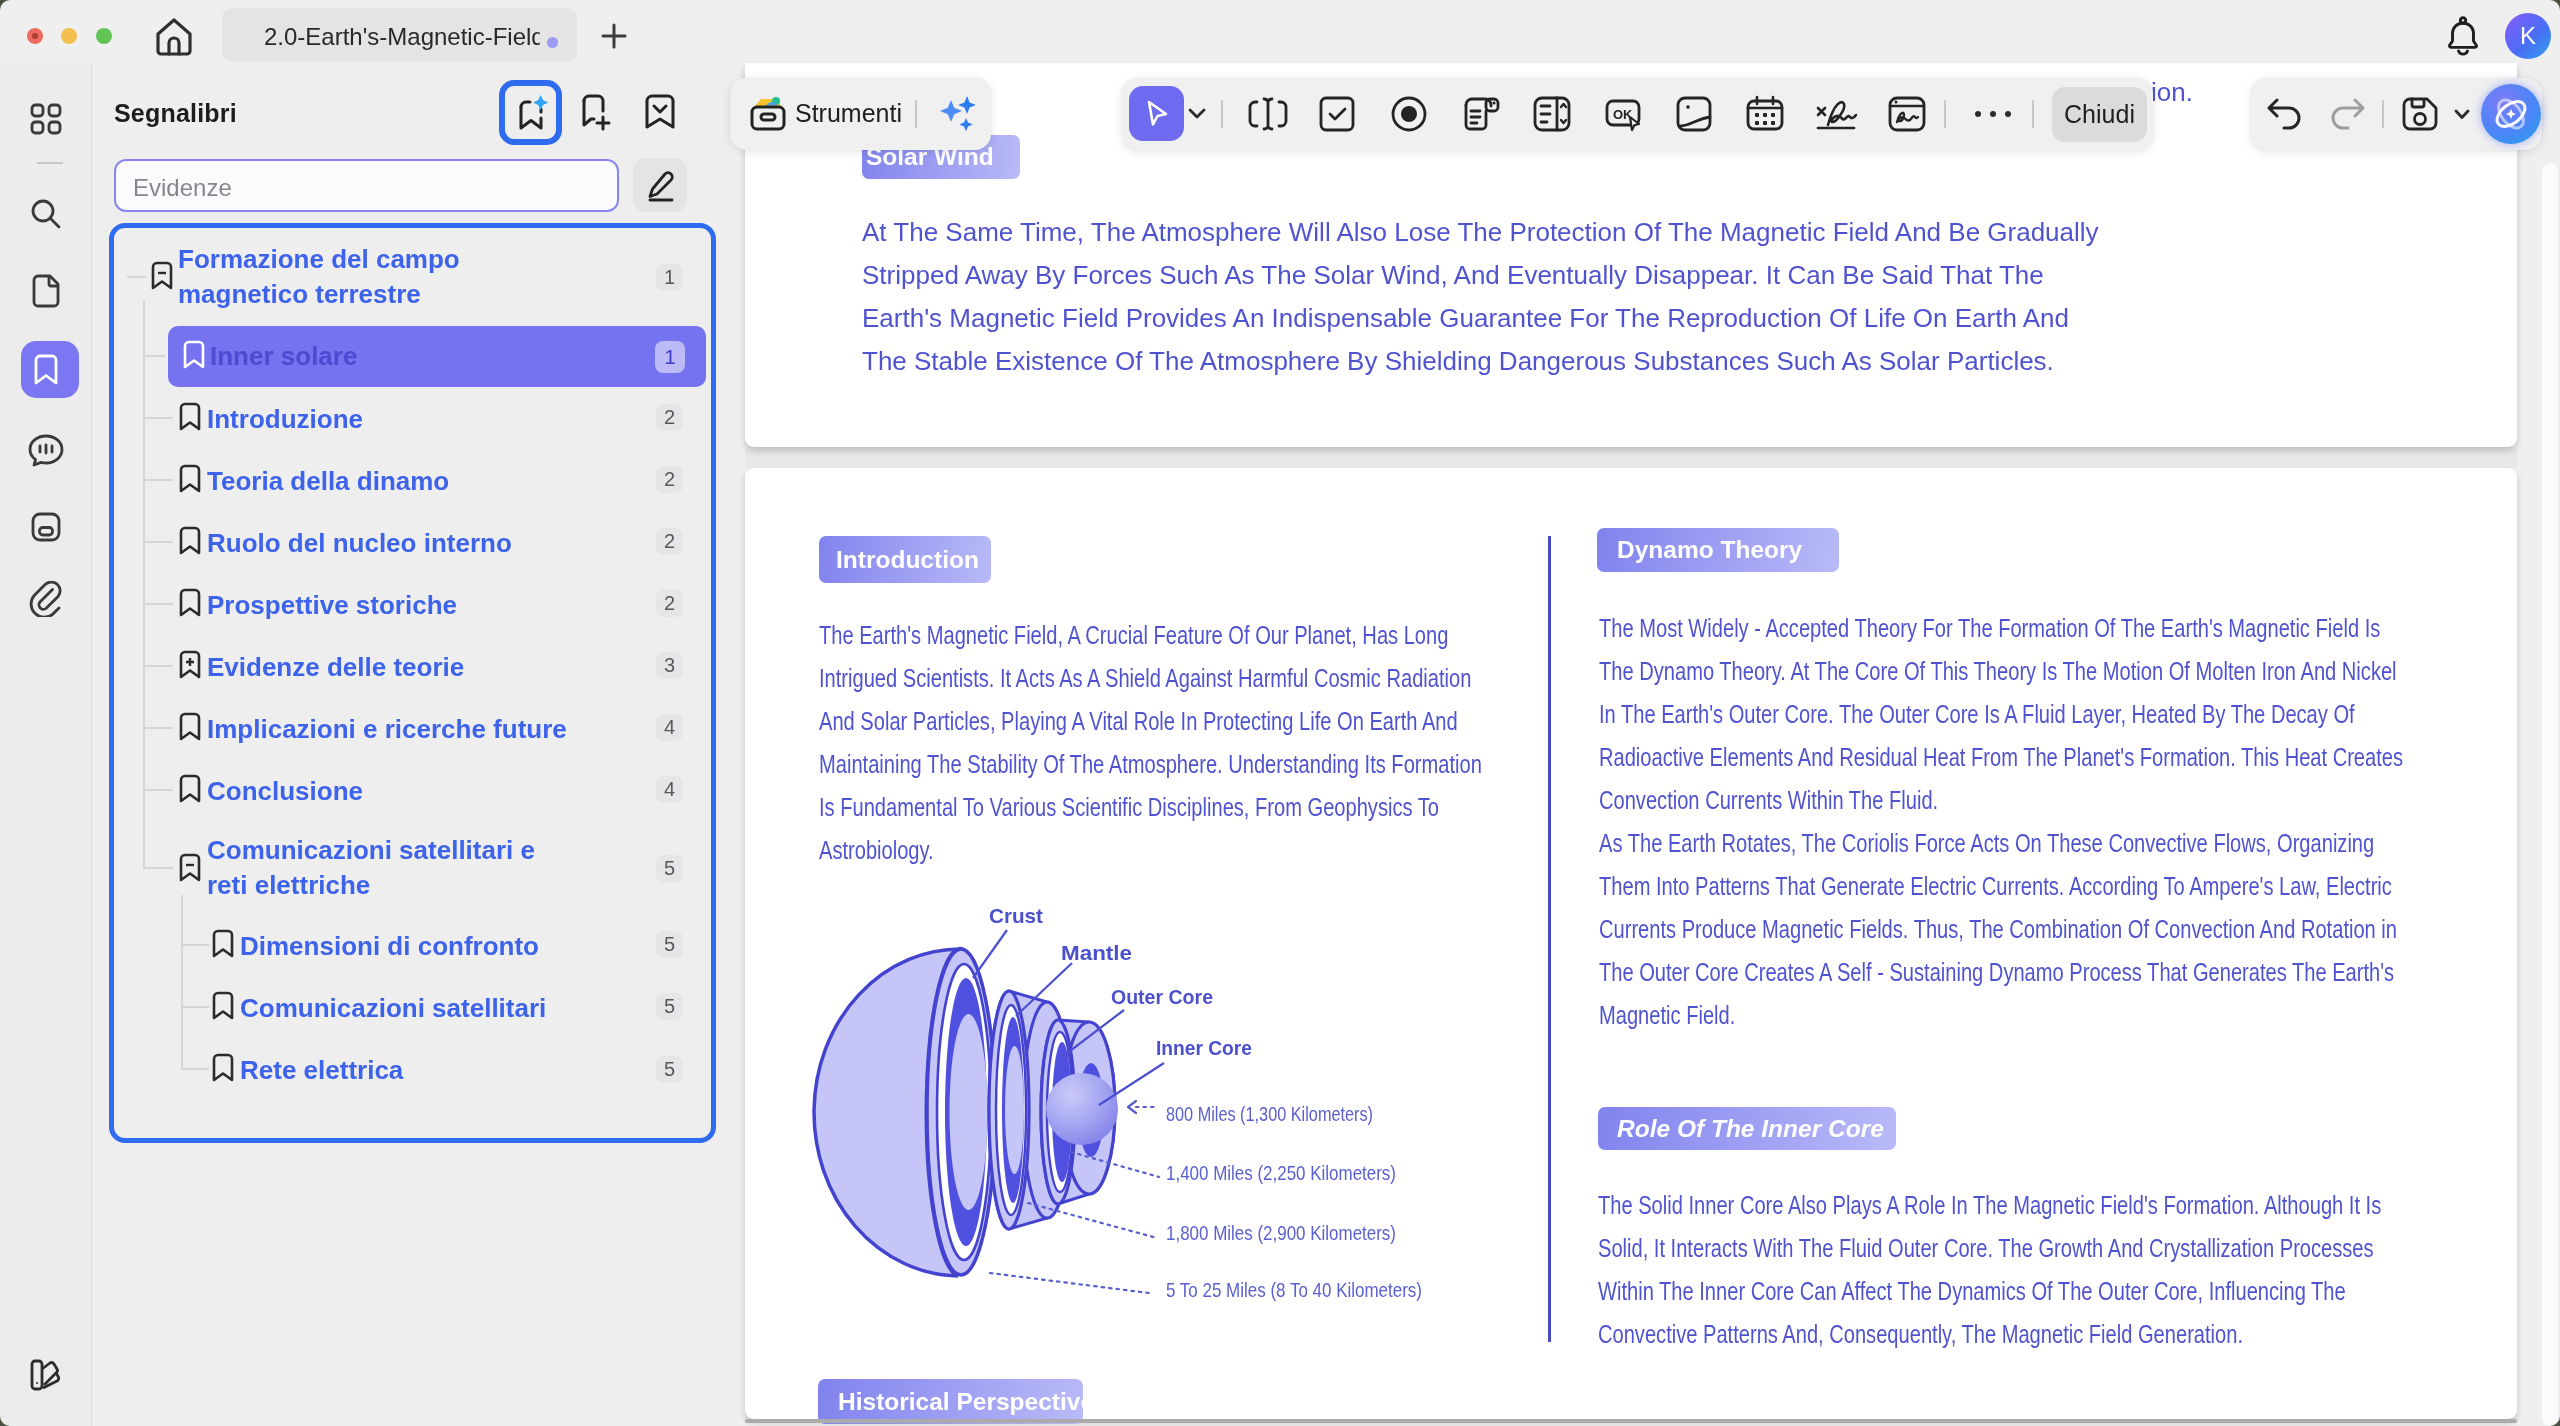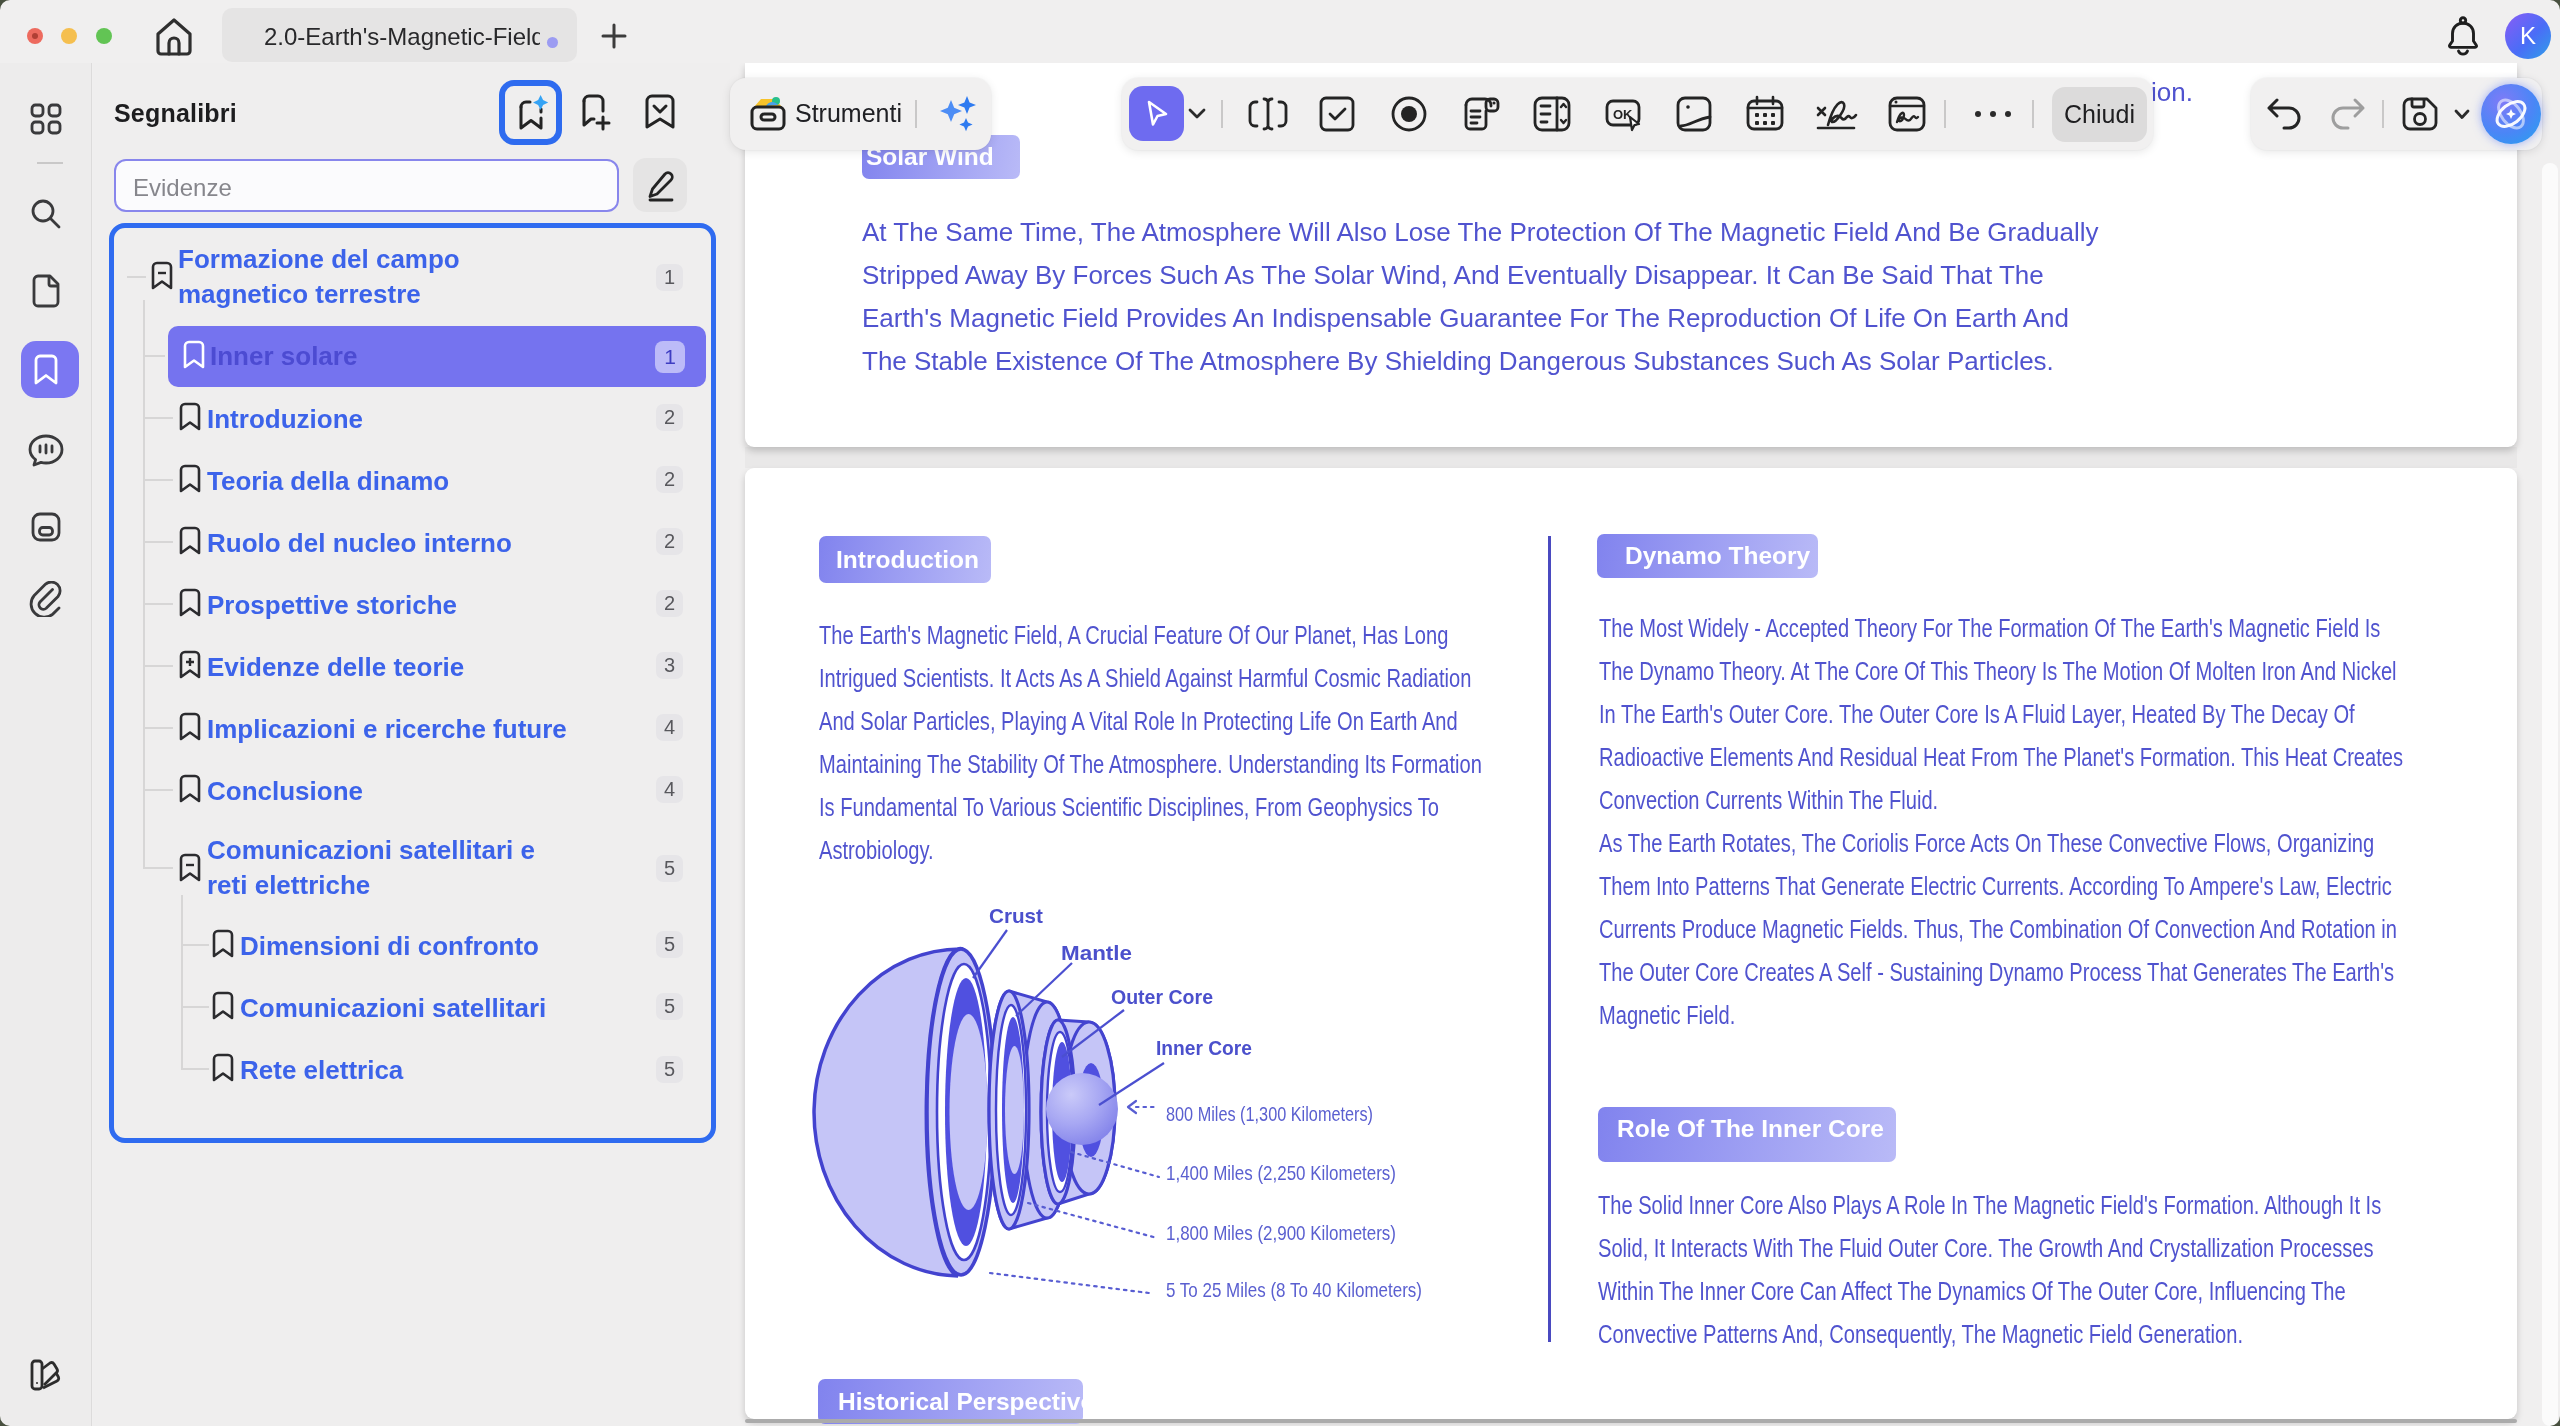--- a/index.html
+++ b/index.html
@@ -315,23 +315,23 @@
       </g>
       <g font-family="Liberation Sans" font-size="21" fill="#5a5fd0">
         <text x="1166" y="1121" textLength="207" lengthAdjust="spacingAndGlyphs">800 Miles (1,300 Kilometers)</text>
         <text x="1166" y="1180" textLength="230" lengthAdjust="spacingAndGlyphs">1,400 Miles (2,250 Kilometers)</text>
         <text x="1166" y="1240" textLength="230" lengthAdjust="spacingAndGlyphs">1,800 Miles (2,900 Kilometers)</text>
         <text x="1166" y="1297" textLength="256" lengthAdjust="spacingAndGlyphs">5 To 25 Miles (8 To 40 Kilometers)</text>
       </g>
     </svg>
     <div class="hbadge" style="left:73px; top:911px; width:265px; height:45px; font-size:24.5px; line-height:45px; padding-left:20px;">Historical Perspectives</div>
     <div id="divider"></div>
-    <div class="hbadge" style="left:852px; top:66px; width:221px; height:44px; font-size:24.5px; line-height:44px; padding-left:28px;">Dynamo Theory</div>
+    <div class="hbadge" style="left:852px; top:60px; width:242px; height:44px; font-size:24.5px; line-height:44px; padding-left:20px;">Dynamo Theory</div>
     <div class="doc cond" style="left:854px; top:139px;">The Most Widely - Accepted Theory For The Formation Of The Earth's Magnetic Field Is<br>The Dynamo Theory. At The Core Of This Theory Is The Motion Of Molten Iron And Nickel<br>In The Earth's Outer Core. The Outer Core Is A Fluid Layer, Heated By The Decay Of<br>Radioactive Elements And Residual Heat From The Planet's Formation. This Heat Creates<br>Convection Currents Within The Fluid.<br>As The Earth Rotates, The Coriolis Force Acts On These Convective Flows, Organizing<br>Them Into Patterns That Generate Electric Currents. According To Ampere's Law, Electric<br>Currents Produce Magnetic Fields. Thus, The Combination Of Convection And Rotation in<br>The Outer Core Creates A Self - Sustaining Dynamo Process That Generates The Earth's<br>Magnetic Field.</div>
-    <div class="hbadge" style="left:853px; top:639px; width:298px; height:55px; font-size:24.5px; line-height:43px; padding-left:19px;">Role Of The Inner Core</div>
+    <div class="hbadge" style="left:853px; top:639px; width:298px; height:43px; font-size:24.5px; line-height:43px; padding-left:19px;font-style:italic;">Role Of The Inner Core</div>
     <div class="doc cond" style="left:853px; top:716px;">The Solid Inner Core Also Plays A Role In The Magnetic Field's Formation. Although It Is<br>Solid, It Interacts With The Fluid Outer Core. The Growth And Crystallization Processes<br>Within The Inner Core Can Affect The Dynamics Of The Outer Core, Influencing The<br>Convective Patterns And, Consequently, The Magnetic Field Generation.</div>
   </div>
   <div class="abs" style="left:14px; top:1356px; width:1772px; height:4px; background:#ababab; border-radius:2px;"></div>
   <div id="scrollbar"></div>
 </div>
 
 <div class="fbox" id="fb1">
   <svg class="abs" style="left:18px; top:17px;" width="40" height="38" viewBox="0 0 40 38" fill="none">
     <path d="M6 12 L13 4 h14 L34 12" fill="#f7c32a"></path>
     <circle cx="28" cy="6" r="4" fill="#27c08c"></circle>

